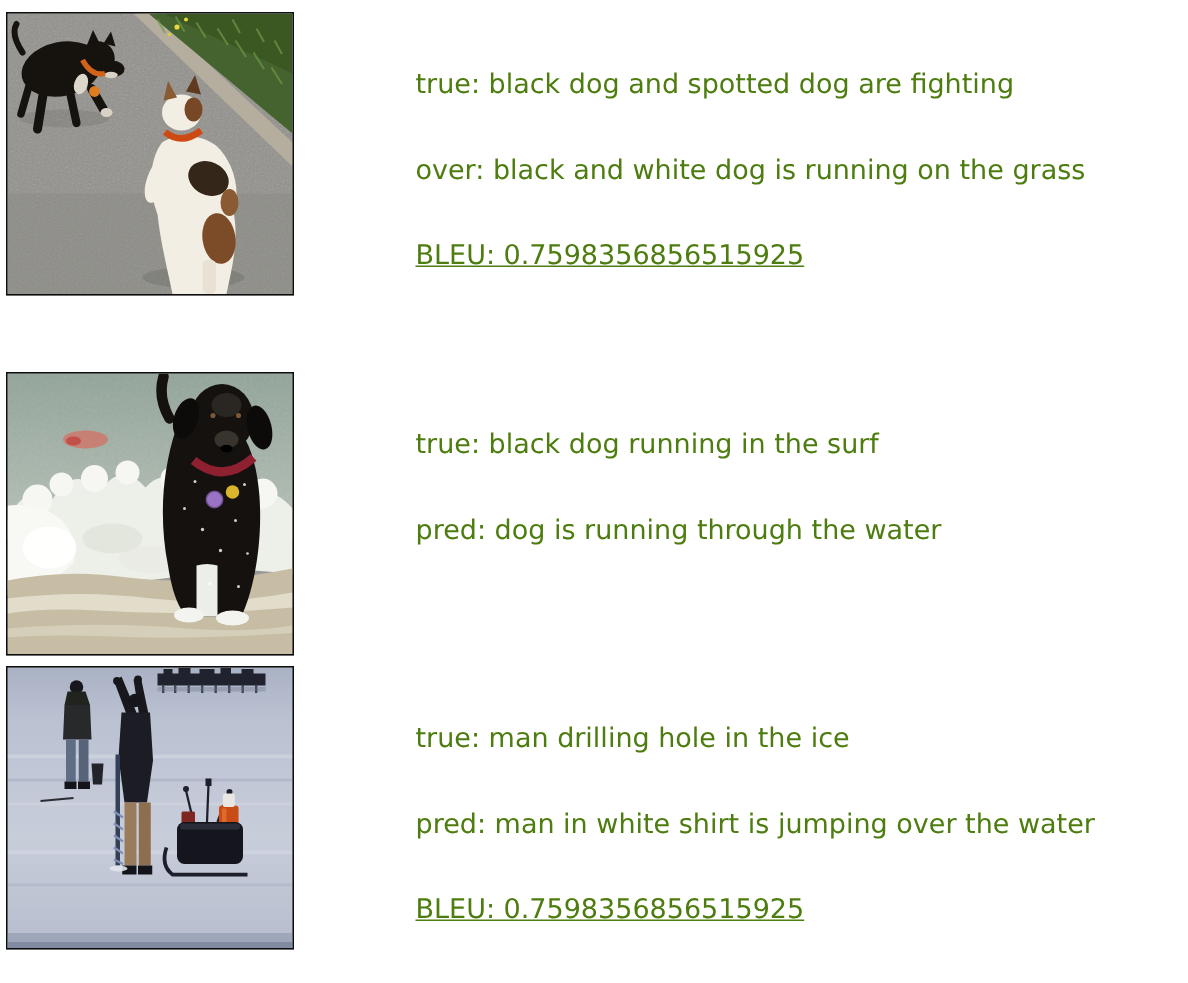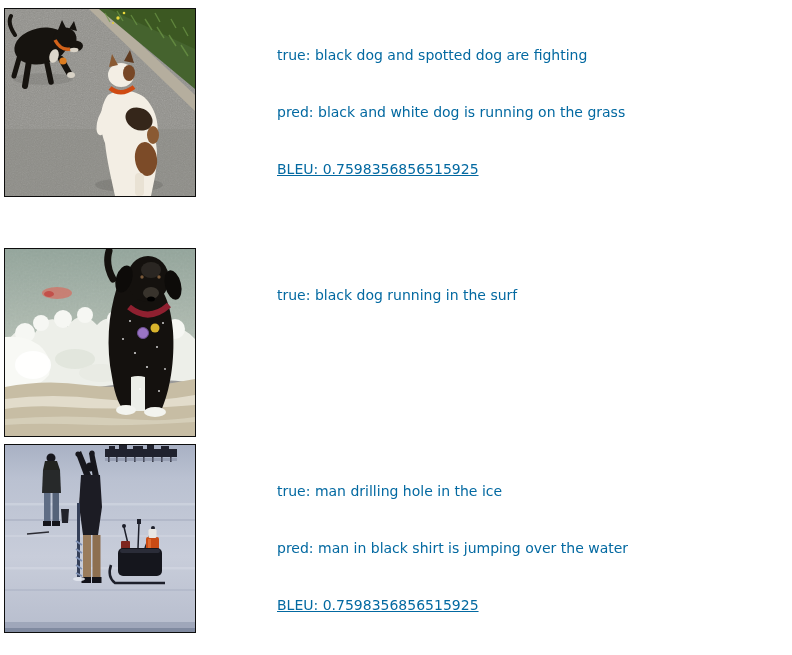--- a/index.html
+++ b/index.html
@@ -15,21 +15,21 @@
   .row-3 { top: 444px; }
   .photo {
     position: absolute; left: 4px; top: 0;
     width: 190px; height: 187px;
     border: 1px solid #0d0d0d;
     overflow: hidden; background: #999;
   }
   .photo svg { display: block; width: 190px; height: 187px; }
   .cap-line {
     position: absolute; left: 277px;
-    font-size: 14px; line-height: 1.15; color: #0369a1;
+    font-size: 18px; line-height: 1.15; color: #4d7c0f;
     white-space: nowrap; letter-spacing: 0px;
   }
   .cap-true  { top: 39px; }
   .cap-pred  { top: 96px; }
   .cap-bleu  { top: 153px; text-decoration: underline; }
 </style>
 </head>
 <body>
 
 <div class="figure">
@@ -88,21 +88,21 @@
           <rect x="130" y="164" width="9" height="23" rx="4" fill="#e9e2d4"></rect>
           <ellipse cx="116" cy="66" rx="13" ry="12" fill="#f3eee4"></ellipse>
           <path d="M104,58 L107,45 L113,56 Z" fill="#8a5a33"></path>
           <path d="M119,52 L125,41 L129,54 Z" fill="#5f3a1f"></path>
           <ellipse cx="124" cy="64" rx="6" ry="8" fill="#774726"></ellipse>
           <path d="M105,79 Q116,88 129,78" stroke="#cf4a12" stroke-width="4.5" fill="none"></path>
         </g>
       </svg>
     </div>
     <div class="cap-line cap-true">true: black dog and spotted dog are fighting</div>
-    <div class="cap-line cap-pred">pred: black and white dog is running on the grass</div>
+    <div class="cap-line cap-pred">over: black and white dog is running on the grass</div>
     <div class="cap-line cap-bleu">BLEU: 0.7598356856515925</div>
   </div>
 
   <div class="row row-2">
     <div class="photo">
       <svg viewBox="0 0 190 187" xmlns="http://www.w3.org/2000/svg">
         <defs>
           <linearGradient id="g2-water" x1="0" y1="0" x2="0" y2="1">
             <stop offset="0" stop-color="#93a59b"></stop>
             <stop offset="1" stop-color="#b9c3b8"></stop>
@@ -164,20 +164,21 @@
               <circle cx="160" cy="120" r="0.9"></circle>
               <circle cx="125" cy="72" r="1"></circle>
             <circle cx="158" cy="74" r="1"></circle>
               <circle cx="135" cy="140" r="1.1"></circle>
               <circle cx="154" cy="142" r="1"></circle>
           </g>
         </g>
       </svg>
     </div>
     <div class="cap-line cap-true">true: black dog running in the surf</div>
+    <div class="cap-line cap-pred">pred: dog is running through the water</div>
   </div>
 
   <div class="row row-3">
     <div class="photo">
       <svg viewBox="0 0 190 187" xmlns="http://www.w3.org/2000/svg">
         <defs>
           <linearGradient id="g3-ice" x1="0" y1="0" x2="0" y2="1">
             <stop offset="0" stop-color="#a9b1c4"></stop>
             <stop offset="0.18" stop-color="#bac1d1"></stop>
             <stop offset="0.6" stop-color="#c8cdda"></stop>
@@ -254,17 +255,17 @@
           <rect x="113" y="103" width="44" height="28" rx="5" fill="#15161d"></rect>
           <rect x="115" y="104" width="40" height="4" rx="2" fill="#2a2c38"></rect>
         </g>
         <g>
           <rect x="0" y="177" width="190" height="10" fill="#9aa2b6" opacity="0.85"></rect>
           <rect x="0" y="183" width="190" height="4" fill="#808aa0"></rect>
         </g>
       </svg>
     </div>
     <div class="cap-line cap-true">true: man drilling hole in the ice</div>
-    <div class="cap-line cap-pred">pred: man in black shirt is jumping over the water</div>
+    <div class="cap-line cap-pred">pred: man in white shirt is jumping over the water</div>
     <div class="cap-line cap-bleu">BLEU: 0.7598356856515925</div>
   </div>
 
 </div>
 
 </body></html>

